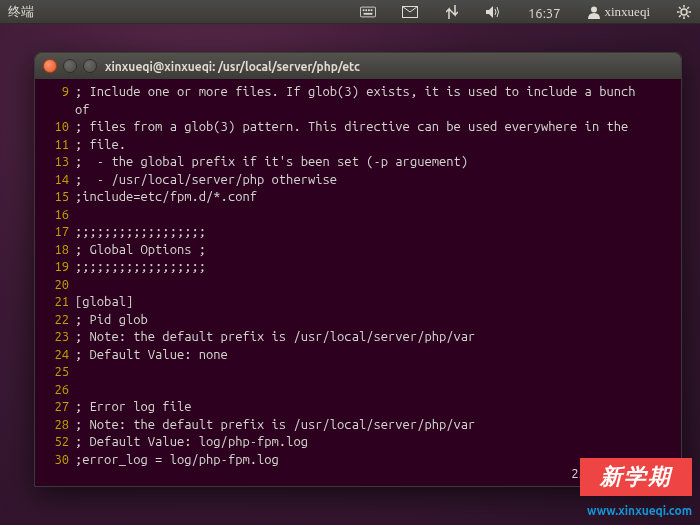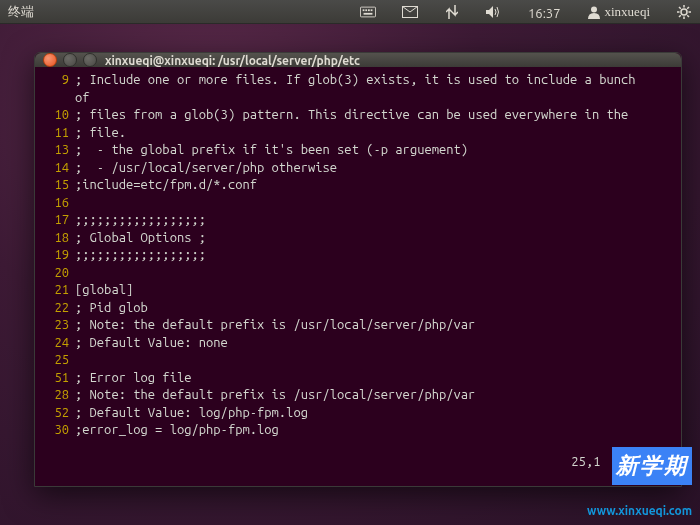--- a/index.html
+++ b/index.html
@@ -18,43 +18,43 @@
 .menubar-left { flex: 1; }
 .menubar-right { display: flex; align-items: flex-end; gap: 26px; }
 .menubar-icon { width: 16px; height: 16px; display: inline-flex; align-items: center; justify-content: center; }
 .menubar-user { display: flex; align-items: center; gap: 4px; font-family: Liberation Serif, serif; }
 .terminal-window {
   position: absolute; left: 34px; top: 52px; width: 648px; height: 435px;
   background: #2c001e; border: 1px solid #3a3a38; border-radius: 6px 6px 0 0;
   box-shadow: 0 8px 30px rgba(0,0,0,0.6);
 }
 .titlebar {
-  height: 14px; background: linear-gradient(#54524d, #3c3b37);
+  height: 26px; background: linear-gradient(#54524d, #3c3b37);
   border-radius: 6px 6px 0 0; display: flex; align-items: center;
   padding: 0 8px; gap: 8px;
 }
 .wbtns { display: flex; gap: 6px; }
 .wbtn { width: 14px; height: 14px; border-radius: 50%; display: inline-block; }
 .wbtn.close { background: radial-gradient(circle at 35% 35%, #f79674, #e95420); border: 1px solid #b33d0e; }
 .wbtn.min, .wbtn.max { background: radial-gradient(circle at 35% 35%, #6b6a65, #4a4945); border: 1px solid #2f2e2b; }
 .title-text { color: #dfdbd2; font-size: 12px; font-weight: bold; }
 .terminal-body {
   padding: 4px 6px; font-family: "Ubuntu Mono", "DejaVu Sans Mono", monospace;
   font-size: 13px; line-height: 17.5px; color: #eeeeec;
   height: calc(100% - 26px); overflow: hidden; position: relative;
 }
 .line { display: flex; white-space: pre; }
 .lineno { color: #c4a000; width: 28px; text-align: right; margin-right: 6px; flex-shrink: 0; }
 .txt { color: #d3d7cf; text-align: center; }
 .status-line { position: absolute; bottom: 4px; left: 6px; right: 6px; display: flex; justify-content: flex-end; color: #d3d7cf; font-family: "Ubuntu Mono", monospace; font-size: 13px; gap: 60px; }
 .watermark {
   position: absolute; right: 8px; bottom: 8px; text-align: right;
 }
-.wm-badge { background: #3b82f6; color: #fff; font-size: 22px; font-weight: bold; padding: 4px 4px; display: inline-block; letter-spacing: 2px; font-style: italic; }
-.wm-url { color: #1296db; font-size: 12px; margin-top: 19px; font-weight: bold; }
+.wm-badge { background: #ef4444; color: #fff; font-size: 22px; font-weight: bold; padding: 4px 20px; display: inline-block; letter-spacing: 2px; font-style: italic; }
+.wm-url { color: #1296db; font-size: 12px; margin-top: 8px; font-weight: bold; }
 svg { display: block; }
 </style>
 </head>
 <body>
 
 <div class="menubar">
   <div class="menubar-left">
     <span>终端</span>
   </div>
   <div class="menubar-right">
@@ -132,21 +132,22 @@
       <div class="line"><span class="lineno">16</span><span class="txt"></span></div>
       <div class="line"><span class="lineno">17</span><span class="txt">;;;;;;;;;;;;;;;;;;</span></div>
       <div class="line"><span class="lineno">18</span><span class="txt">; Global Options ;</span></div>
       <div class="line"><span class="lineno">19</span><span class="txt">;;;;;;;;;;;;;;;;;;</span></div>
       <div class="line"><span class="lineno">20</span><span class="txt"></span></div>
       <div class="line"><span class="lineno">21</span><span class="txt">[global]</span></div>
       <div class="line"><span class="lineno">22</span><span class="txt">; Pid glob</span></div>
       <div class="line"><span class="lineno">23</span><span class="txt">; Note: the default prefix is /usr/local/server/php/var</span></div>
       <div class="line"><span class="lineno">24</span><span class="txt">; Default Value: none</span></div>
       <div class="line"><span class="lineno">25</span></div>
-      <div class="line"><span class="lineno">51</span><span class="txt">; Error log file</span></div>
+      <div class="line"><span class="lineno">26</span><span class="txt"></span></div>
+      <div class="line"><span class="lineno">27</span><span class="txt">; Error log file</span></div>
       <div class="line"><span class="lineno">28</span><span class="txt">; Note: the default prefix is /usr/local/server/php/var</span></div>
       <div class="line"><span class="lineno">52</span><span class="txt">; Default Value: log/php-fpm.log</span></div>
       <div class="line"><span class="lineno">30</span><span class="txt">;error_log = log/php-fpm.log</span></div>
       <div class="status-line">
       <span>25,1</span>
       <span>2%</span>
     </div>
   </div>
 </div>
 

